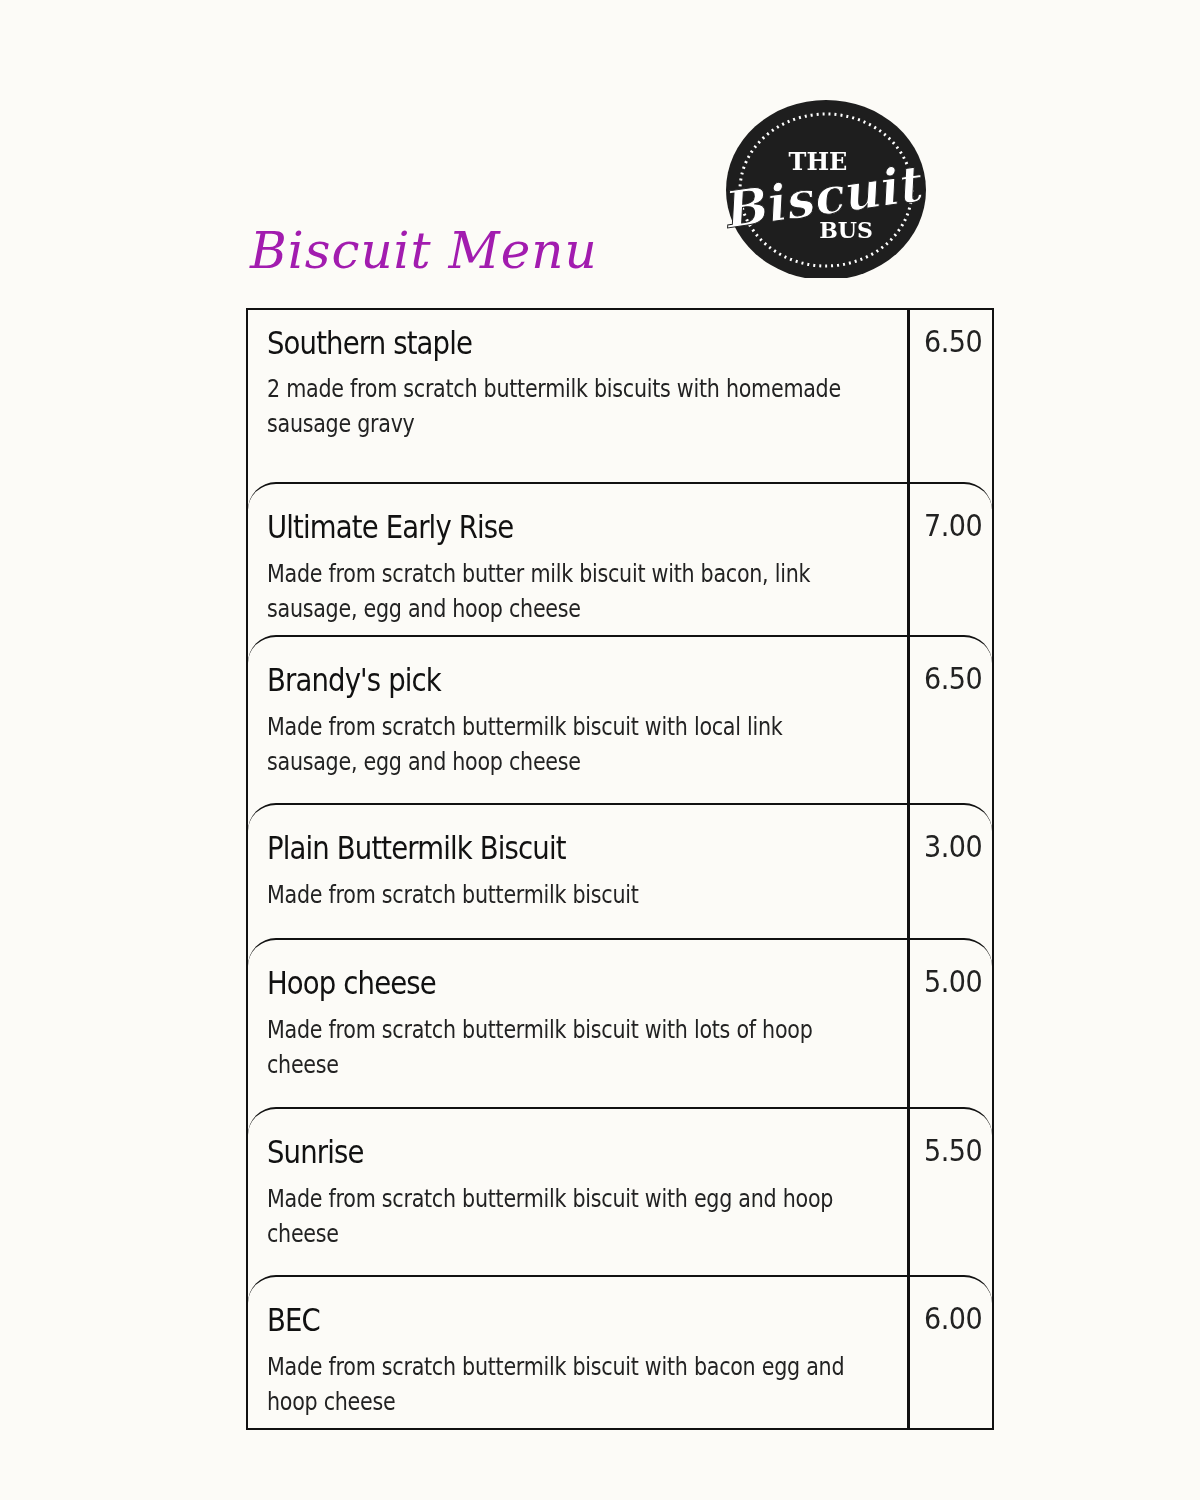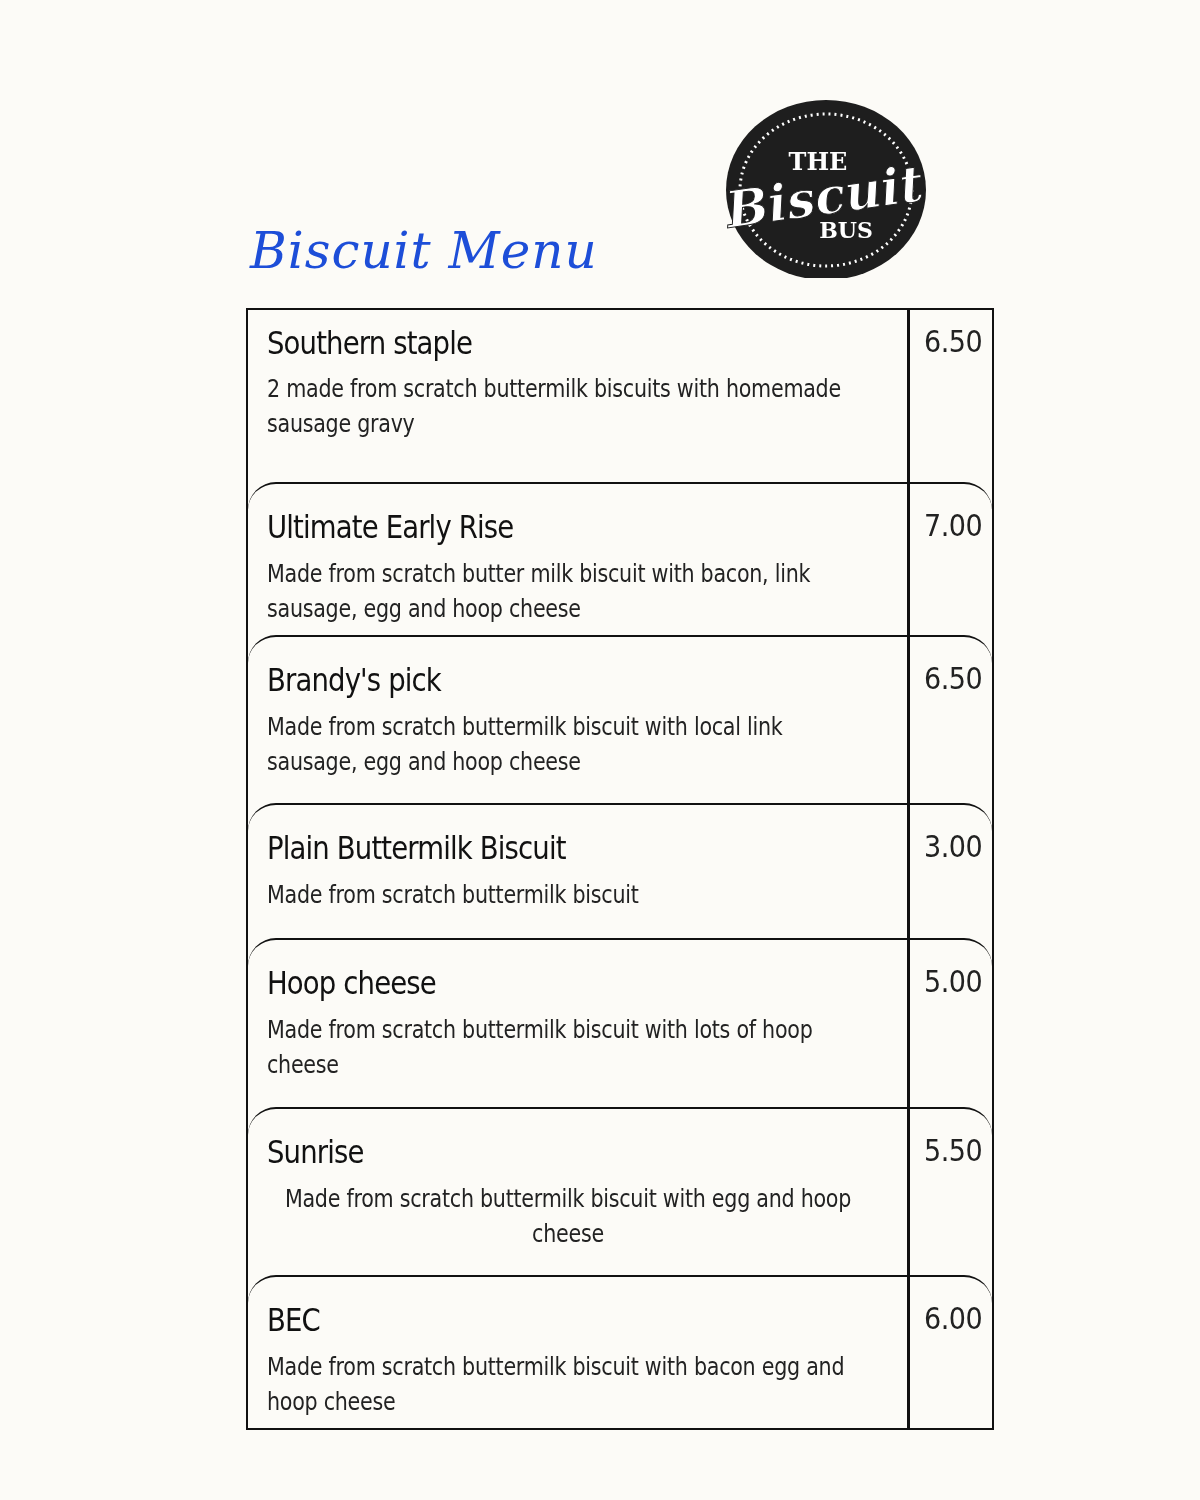--- a/index.html
+++ b/index.html
@@ -3,21 +3,21 @@
 <meta charset="utf-8">
 <style>
   html, body { margin:0; padding:0; }
   body {
     width:1200px; height:1500px; background:#fcfbf7; position:relative; overflow:hidden;
     font-family: "DejaVu Sans", sans-serif; color:#111;
   }
   .title {
     position:absolute; left:250px; top:222px;
     font-family: "DejaVu Serif", serif; font-style:italic;
-    font-size:50px; letter-spacing:1px; color:#1d4ed8;
+    font-size:50px; letter-spacing:1px; color:#a21caf;
   }
   .logo {
     position:absolute; left:718px; top:98px; width:220px; height:180px;
   }
   .menu-table {
     position:absolute; left:246px; top:308px; width:748px; height:1122px;
     border:2.5px solid #111; box-sizing:border-box;
   }
   .row {
     position:absolute; left:0; width:100%; box-sizing:border-box;
@@ -80,21 +80,21 @@
     <div class="item-desc" style="top:73px"><span>Made from scratch buttermilk biscuit</span></div>
     <div class="price" style="top:24px">3.00</div>
   </div>
 
   <div class="row" style="top:628px;height:169px;">
     <div class="item-name" style="top:24px">Hoop cheese</div>
     <div class="item-desc" style="top:73px"><span>Made from scratch buttermilk biscuit with lots of hoop</span><br><span>cheese</span></div>
     <div class="price" style="top:24px">5.00</div>
   </div>
 
-  <div class="row" style="top:797px;height:168px;text-align:center;">
+  <div class="row" style="top:797px;height:168px;">
     <div class="item-name" style="top:24px">Sunrise</div>
     <div class="item-desc" style="top:73px"><span>Made from scratch buttermilk biscuit with egg and hoop</span><br><span>cheese</span></div>
     <div class="price" style="top:24px">5.50</div>
   </div>
 
   <div class="row" style="top:965px;height:138px;">
     <div class="item-name" style="top:24px">BEC</div>
     <div class="item-desc" style="top:73px"><span>Made from scratch buttermilk biscuit with bacon egg and</span><br><span>hoop cheese</span></div>
     <div class="price" style="top:24px">6.00</div>
   </div>

